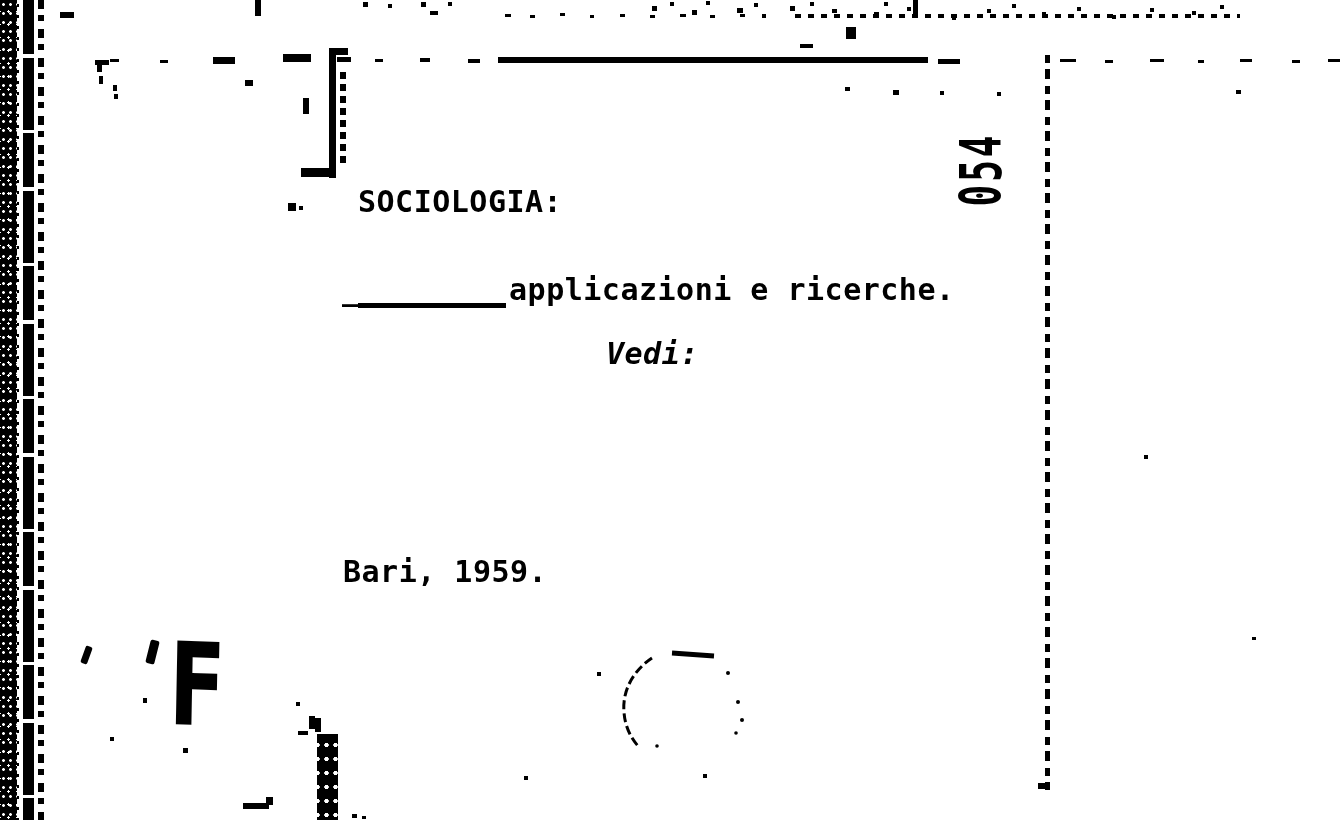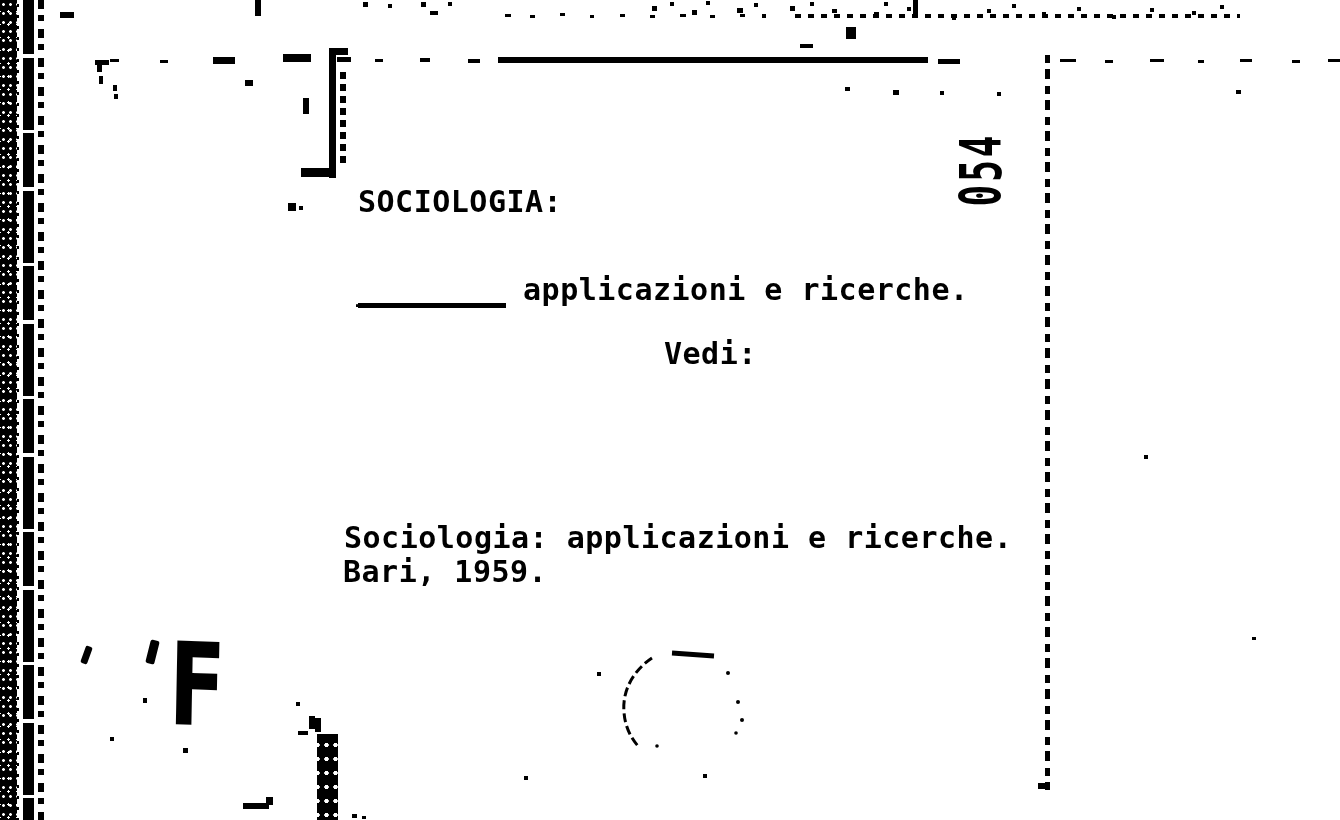--- a/index.html
+++ b/index.html
@@ -47,22 +47,22 @@
   .bracket-inner-dotted{
     position:absolute;left:340px;top:72px;width:6px;height:96px;
     background:repeating-linear-gradient(180deg,var(--ink,#000) 0 7px,transparent 7px 12px);
   }
   
   .tw{
     position:absolute;font-size:30px;font-weight:bold;line-height:34px;
     letter-spacing:.5px;white-space:pre;color:var(--ink,#000);
   }
   .heading{left:358px;top:185px;}
-  .subject{left:356px;top:273px;}
-  .vedi{left:664px;top:337px;}
+  .subject{left:342px;top:273px;}
+  .vedi{left:606px;top:337px;font-style:italic;}
   .ref1a{left:344px;top:413px;}
   .ref1b{left:343px;top:448px;}
   .ref2a{left:344px;top:521px;}
   .ref2b{left:343px;top:555px;}
   
   .stamp{
     position:absolute;left:941px;top:147px;width:80px;height:44px;
     display:flex;align-items:center;justify-content:center;
   }
   .stamp-text{
@@ -98,21 +98,20 @@
   <div class="edge-dotted"></div>
 
   <div class="dotrow" style="left:795px;top:14px;width:445px;"></div>
 
   <div class="right-dotted"></div>
   <div class="bracket-inner-dotted"></div>
 
   <div class="tw heading">SOCIOLOGIA:</div>
   <div class="tw subject">________ applicazioni e ricerche.</div>
   <div class="tw vedi">Vedi:</div>
-  <div class="tw ref2a">Sociologia: applicazioni e ricerche.</div>
   <div class="tw ref2b">Bari, 1959.</div>
 
   <div class="stamp">
     <span class="stamp-text">054</span>
   </div>
 
   <div class="fmark">F</div>
   <div class="tick" style="left:148px;top:640px;width:9px;height:24px;transform:rotate(14deg);"></div>
   <div class="tick" style="left:83px;top:646px;width:7px;height:18px;transform:rotate(20deg);"></div>
 

